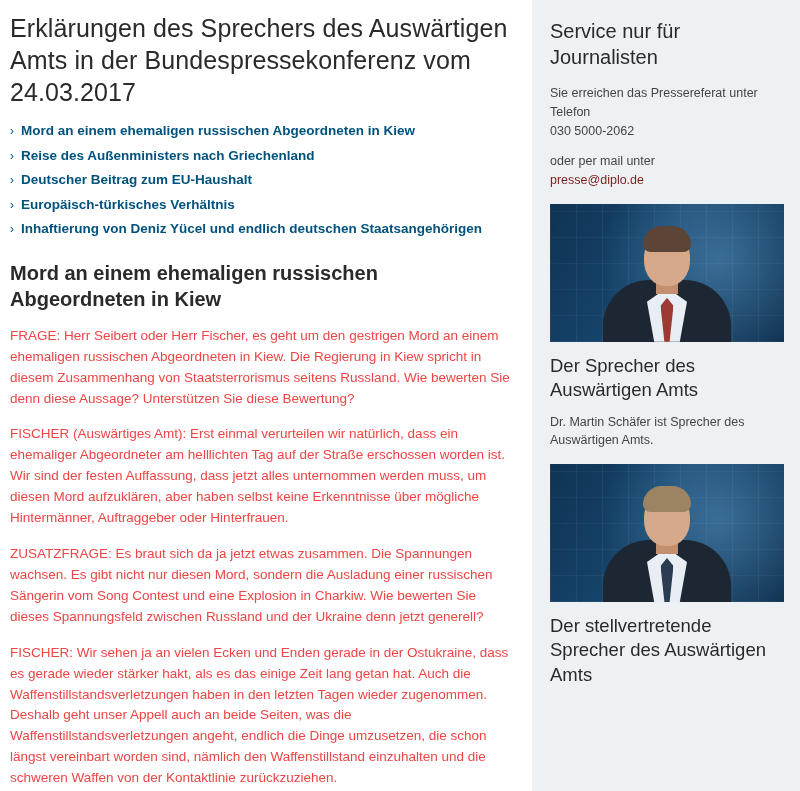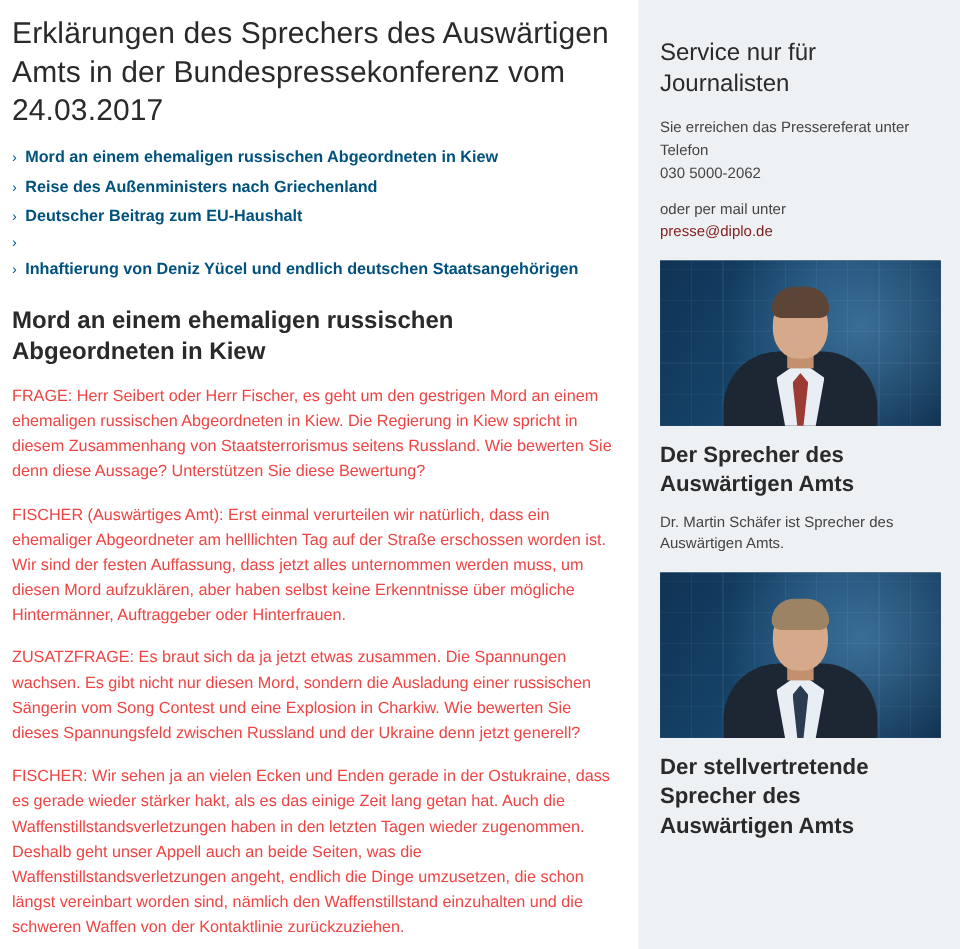--- a/index.html
+++ b/index.html
@@ -21,21 +21,21 @@
     box-sizing: border-box;
   }
   .main-col {
     width: 634px;
     padding: 8px 18px 0 10px;
     box-sizing: border-box;
   }
   .side-col {
     width: 268px;
     background: #eef1f3;
-    padding: 25px 18px 0 18px;
+    padding: 12px 18px 0 18px;
     box-sizing: border-box;
   }
   
   .page-title {
     font-size: 25px;
     line-height: 1.28;
     color: #2a2a2a;
     font-weight: normal;
     margin: 4px 0 14px 0;
     letter-spacing: 0.1px;
@@ -190,21 +190,21 @@
     background: #9c3b34;
     clip-path: polygon(50% 0, 100% 18%, 70% 100%, 30% 100%, 0 18%);
   }
   .person.blond .hair { background: #9c8363; }
   .person.blond .tie { background: #2b3b52; }
   .card-name {
     font-size: 18.5px;
     line-height: 1.32;
     color: #2a2a2a;
     margin: 12px 0 10px 0;
-    font-weight: bold;
+    font-weight: normal;
   }
   .card-desc {
     font-size: 12.5px;
     line-height: 1.5;
     color: #444444;
     margin: 0 0 12px 0;
   }
 </style>
 </head>
 <body>
@@ -223,20 +223,21 @@
       <li>
         <span class="chev">›</span>
         <a class="jumplink" href="#">Reise des Außenministers nach Griechenland</a>
       </li>
       <li>
         <span class="chev">›</span>
         <a class="jumplink" href="#">Deutscher Beitrag zum EU-Haushalt</a>
       </li>
       <li>
         <span class="chev">›</span>
+        <a class="jumplink" href="#">Europäisch-türkisches Verhältnis</a>
       </li>
       <li>
         <span class="chev">›</span>
         <a class="jumplink" href="#">Inhaftierung von Deniz Yücel und endlich deutschen Staatsangehörigen</a>
       </li>
     </ul>
 
     <h2 class="section-title">Mord an einem ehemaligen russischen Abgeordneten in Kiew</h2>
 
     <p class="para">FRAGE: Herr Seibert oder Herr Fischer, es geht um den gestrigen Mord an einem ehemaligen russischen Abgeordneten in Kiew. Die Regierung in Kiew spricht in diesem Zusammenhang von Staatsterrorismus seitens Russland. Wie bewerten Sie denn diese Aussage? Unterstützen Sie diese Bewertung?</p>

